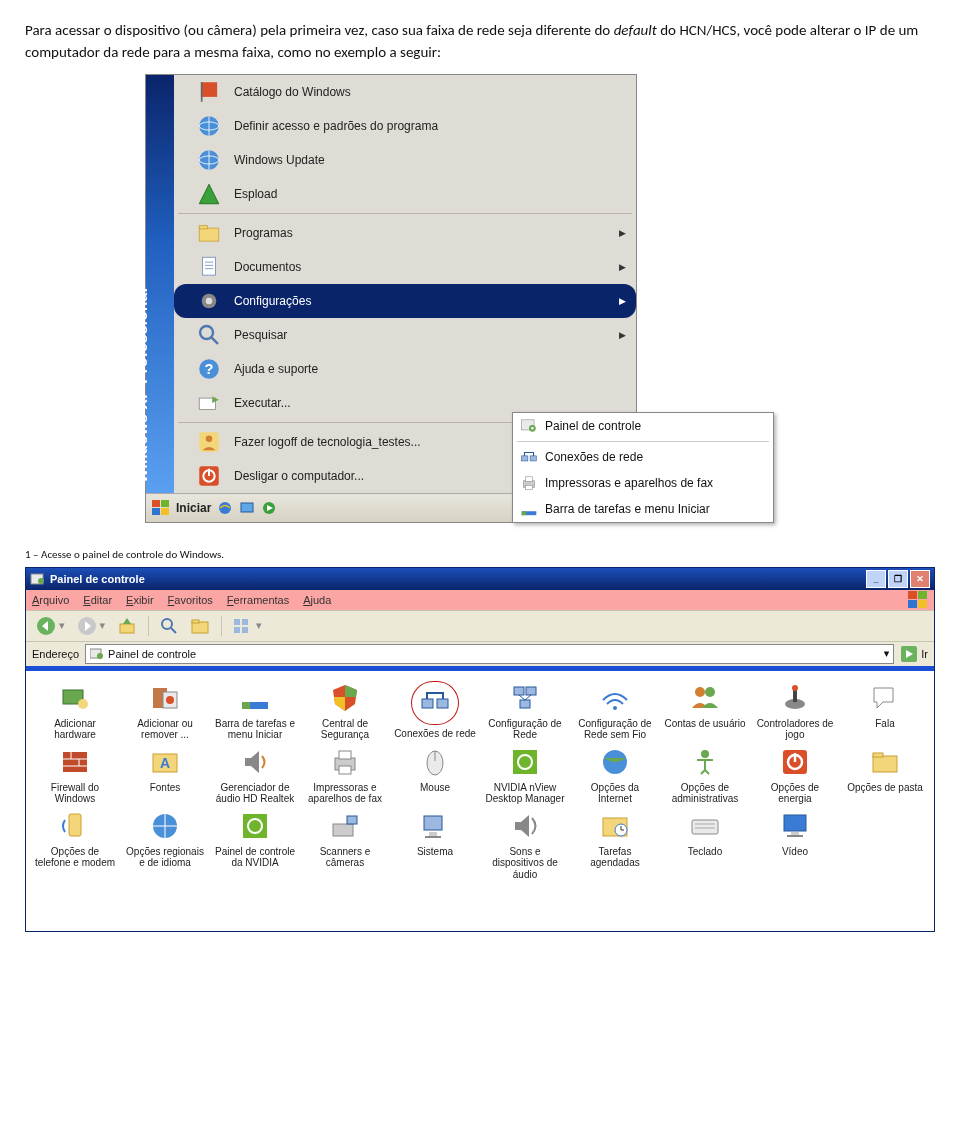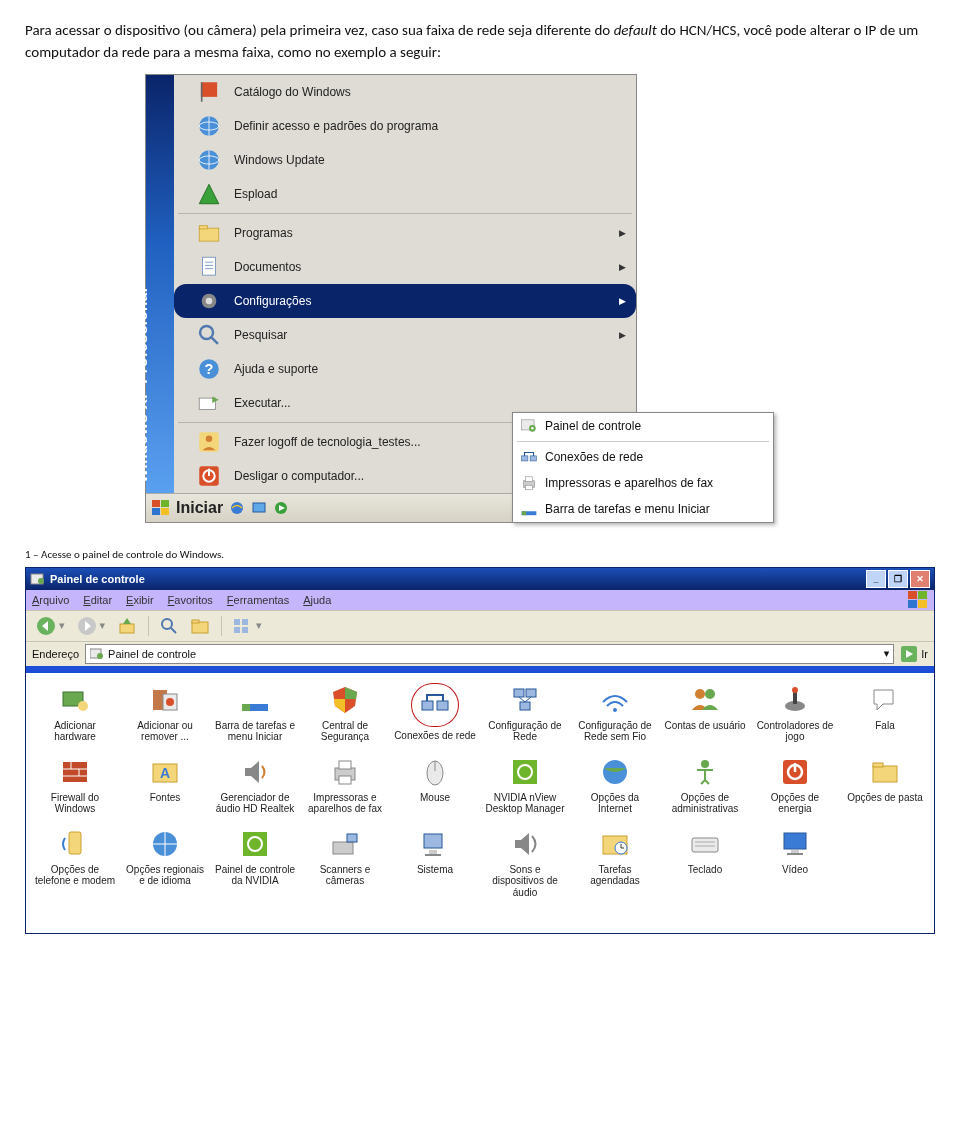--- a/index.html
+++ b/index.html
@@ -12,45 +12,45 @@
   .sm-stripe { width:28px; background:linear-gradient(to bottom,#0a246a 0%,#2060c0 40%,#5aa0f0 100%); position:relative;}
   .sm-stripe-text { position:absolute; bottom:10px; left:4px; transform:rotate(-90deg); transform-origin:left bottom; color:#fff; font-weight:bold; font-size:15px; white-space:nowrap; letter-spacing:0.5px;}
   .sm-list { flex:1; }
   .sm-item { display:flex; align-items:center; height:34px; padding:0 20px; position:relative;}
   .sm-item .ic { width:30px; height:30px; margin-right:10px; display:flex; align-items:center; justify-content:center;}
   .sm-item .arrow { position:absolute; right:10px; font-size:9px; color:#333;}
   .sm-sep { height:1px; background:#b8b4a8; margin:2px 4px;}
   .sm-item.sel { background:#0a246a; color:#fff;border-radius:12px;}
   .sm-item.sel .arrow{color:#fff;}
   .sm-taskbar { height:28px; background:linear-gradient(to bottom,#e8e6dc,#d6d2c4); border-top:1px solid #aaa; display:flex; align-items:center; padding:0 6px; gap:6px;}
-  .sm-start { font-weight:bold; font-size:16px;}
+  .sm-start { font-weight:bold; font-size:12px;}
   
   .submenu { position:absolute; left:487px; top:338px; width:260px; background:#fff; border:1px solid #888; box-shadow:2px 2px 4px rgba(0,0,0,0.3); font-family:Tahoma,Arial,sans-serif; font-size:12px;}
   .sub-item { display:flex; align-items:center; height:26px; padding:0 6px;}
   .sub-item .ic2{width:20px;height:18px;margin-right:6px;display:flex;align-items:center;justify-content:center;}
   .sub-sep{height:1px;background:#ccc;margin:2px 4px;}
   
   .step { margin:8px 0 6px 0; font-size:11px;}
   
   
   .cp { width:908px; border:1px solid #0a246a; font-family:Tahoma,Arial,sans-serif; font-size:11px; background:#ece9d8;}
   .cp-title { height:22px; background:linear-gradient(to bottom,#1c4fb8,#0a246a); color:#fff; display:flex; align-items:center; padding:0 4px; font-weight:bold;}
   .cp-title .winbtns{margin-left:auto;display:flex;gap:2px;}
   .cp-title .winbtn{width:18px;height:16px;background:#c0d4f8;border:1px solid #fff;display:flex;align-items:center;justify-content:center;font-size:9px;color:#000;}
   .cp-title .winbtn.cl{background:#e08070;color:#fff;}
-  .cp-menu{height:20px;background:#c4b5fd;border-bottom:1px solid #c8c4b4;display:flex;align-items:center;padding:0 6px;gap:14px;color:#333;}
+  .cp-menu{height:20px;background:#fca5a5;border-bottom:1px solid #c8c4b4;display:flex;align-items:center;padding:0 6px;gap:14px;color:#333;}
   .cp-menu span u{text-decoration:underline;}
   .cp-menu .xplogo{margin-left:auto;width:20px;height:18px;}
   .cp-tb{height:30px;background:#ece9d8;border-bottom:1px solid #c8c4b4;display:flex;align-items:center;padding:0 6px;gap:4px;}
   .tb-btn{display:flex;align-items:center;gap:3px;padding:2px 4px;color:#888;}
   .tb-sep{width:1px;height:20px;background:#c8c4b4;margin:0 3px;}
-  .cp-addr{height:24px;background:#ece9d8;border-bottom:7px solid #1d4ed8;display:flex;align-items:center;padding:0 6px;gap:6px;}
+  .cp-addr{height:24px;background:#ece9d8;border-bottom:5px solid #1d4ed8;display:flex;align-items:center;padding:0 6px;gap:6px;}
   .cp-addr .fld{flex:1;height:18px;background:#fff;border:1px solid #888;display:flex;align-items:center;padding:0 4px;gap:4px;}
   .cp-body{background:#fff;padding:10px 6px;min-height:240px;}
-  .cp-grid{display:grid;grid-template-columns:repeat(10,1fr);gap:12px 4px;}
+  .cp-grid{display:grid;grid-template-columns:repeat(10,1fr);gap:4px 4px;}
   .cp-ic{display:flex;flex-direction:column;align-items:center;text-align:center;font-size:10px;color:#222;gap:3px;}
   .cp-ic .ico{width:34px;height:34px;display:flex;align-items:center;justify-content:center;}
   .cp-ic .lbl{line-height:1.15;max-width:84px;}
   .circled{border:1.5px solid #c01818;border-radius:50%/55%;padding:2px 6px 6px 6px;}
   
   
   svg{display:block;}
 </style>
 </head>
 <body>

